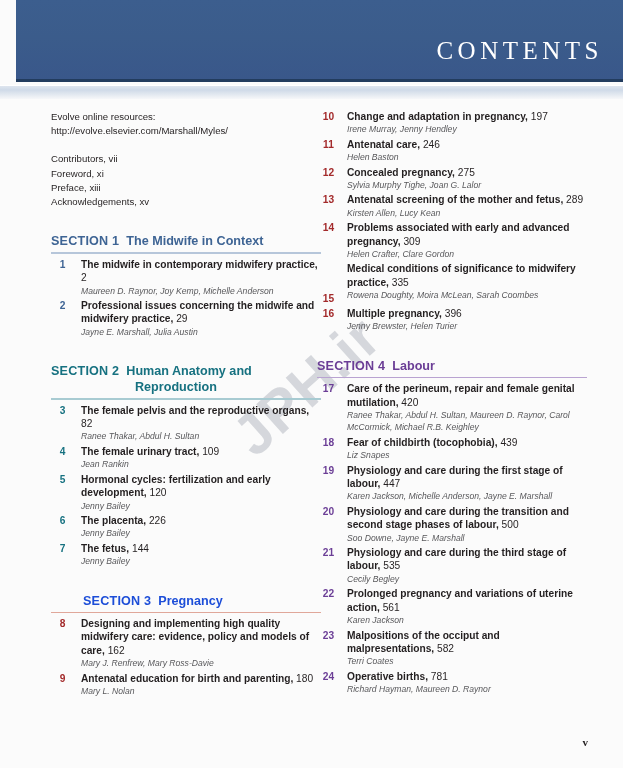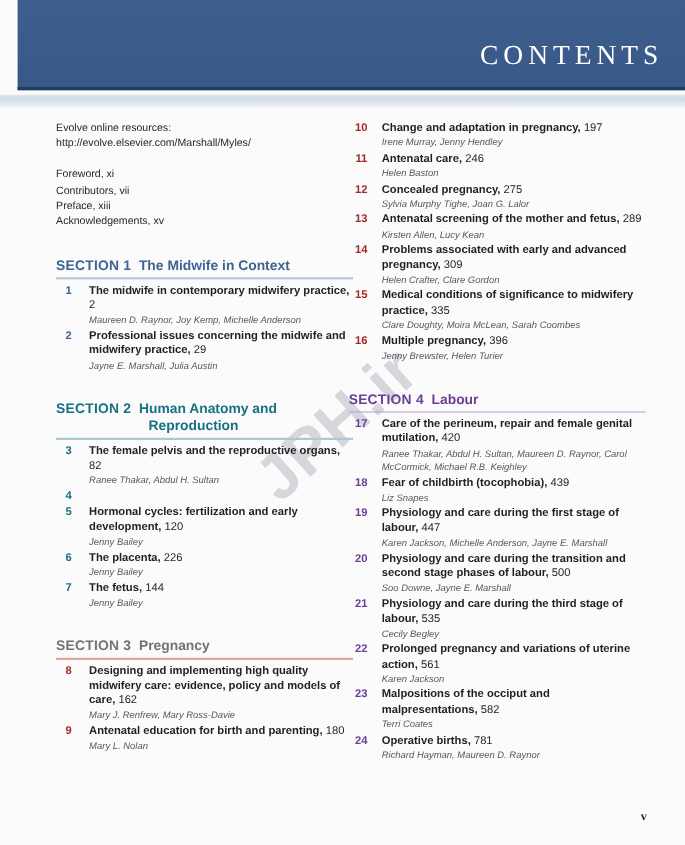--- a/index.html
+++ b/index.html
@@ -186,22 +186,22 @@
 <div class="watermark">JPH.ir</div>
 
 <div class="columns">
 
   <div class="col col-left">
 
     <div class="frontmatter">
       <div class="fm-line">Evolve online resources:</div>
       <div class="fm-line">http://evolve.elsevier.com/Marshall/Myles/</div>
       <div class="fm-gap"></div>
+      <div class="fm-line">Contributors, vii</div>
       <div class="fm-line">Foreword, xi</div>
-      <div class="fm-line">Contributors, vii</div>
       <div class="fm-line">Preface, xiii</div>
       <div class="fm-line">Acknowledgements, xv</div>
     </div>
 
     <div id="left-sections">
         <div class="section">
           <div class="section-head" style="color: rgb(62, 100, 148);"><span class="sec-label">SECTION 1</span><span class="sec-title">The Midwife in Context</span></div>
           <div class="section-rule" style="background: rgb(182, 198, 218);"></div>
           <div class="chapter">
             <div class="ch-num" style="color: rgb(62, 100, 148);">1</div>
@@ -223,20 +223,24 @@
           <div class="section-rule" style="background: rgb(168, 203, 210);"></div>
           <div class="chapter">
             <div class="ch-num" style="color: rgb(22, 113, 128);">3</div>
             <div class="ch-body">
               <div class="ch-title"><span>The female pelvis and the reproductive organs,</span> <span class="ch-page">82</span></div>
               <div class="ch-authors">Ranee Thakar, Abdul H. Sultan</div>
             </div>
           </div>
           <div class="chapter">
             <div class="ch-num" style="color: rgb(22, 113, 128);">4</div>
+            <div class="ch-body">
+              <div class="ch-title"><span>The female urinary tract,</span> <span class="ch-page">109</span></div>
+              <div class="ch-authors">Jean Rankin</div>
+            </div>
           </div>
           <div class="chapter">
             <div class="ch-num" style="color: rgb(22, 113, 128);">5</div>
             <div class="ch-body">
               <div class="ch-title"><span>Hormonal cycles: fertilization and early development,</span> <span class="ch-page">120</span></div>
               <div class="ch-authors">Jenny Bailey</div>
             </div>
           </div>
           <div class="chapter">
             <div class="ch-num" style="color: rgb(22, 113, 128);">6</div>
@@ -247,21 +251,21 @@
           </div>
           <div class="chapter">
             <div class="ch-num" style="color: rgb(22, 113, 128);">7</div>
             <div class="ch-body">
               <div class="ch-title"><span>The fetus,</span> <span class="ch-page">144</span></div>
               <div class="ch-authors">Jenny Bailey</div>
             </div>
           </div>
         </div>
         <div class="section">
-          <div class="section-head" style="color: #737373;"><span class="sec-label">SECTION 3</span><span class="sec-title">Pregnancy</span></div>
+          <div class="section-head" style="color: #1d4ed8; margin-left: 32px;"><span class="sec-label">SECTION 3</span><span class="sec-title">Pregnancy</span></div>
           <div class="section-rule" style="background: rgb(224, 167, 154);"></div>
           <div class="chapter">
             <div class="ch-num" style="color: rgb(163, 42, 43);">8</div>
             <div class="ch-body">
               <div class="ch-title"><span>Designing and implementing high quality midwifery care: evidence, policy and models of care,</span> <span class="ch-page">162</span></div>
               <div class="ch-authors">Mary J. Renfrew, Mary Ross-Davie</div>
             </div>
           </div>
           <div class="chapter">
             <div class="ch-num" style="color: rgb(163, 42, 43);">9</div>
@@ -306,24 +310,24 @@
             </div>
           </div>
           <div class="chapter">
             <div class="ch-num" style="color: rgb(163, 42, 43);">14</div>
             <div class="ch-body">
               <div class="ch-title"><span>Problems associated with early and advanced pregnancy,</span> <span class="ch-page">309</span></div>
               <div class="ch-authors">Helen Crafter, Clare Gordon</div>
             </div>
           </div>
           <div class="chapter">
-            <div class="ch-num" style="color: rgb(163, 42, 43);">15</div>
+            <div class="ch-num" style="color: rgb(163, 42, 43); margin-top: 30px;">15</div>
             <div class="ch-body">
               <div class="ch-title"><span>Medical conditions of significance to midwifery practice,</span> <span class="ch-page">335</span></div>
-              <div class="ch-authors">Clare Doughty, Moira McLean, Sarah Coombes</div>
+              <div class="ch-authors">Rowena Doughty, Moira McLean, Sarah Coombes</div>
             </div>
           </div>
           <div class="chapter">
             <div class="ch-num" style="color: rgb(163, 42, 43);">16</div>
             <div class="ch-body">
               <div class="ch-title"><span>Multiple pregnancy,</span> <span class="ch-page">396</span></div>
               <div class="ch-authors">Jenny Brewster, Helen Turier</div>
             </div>
           </div>
         </div>

